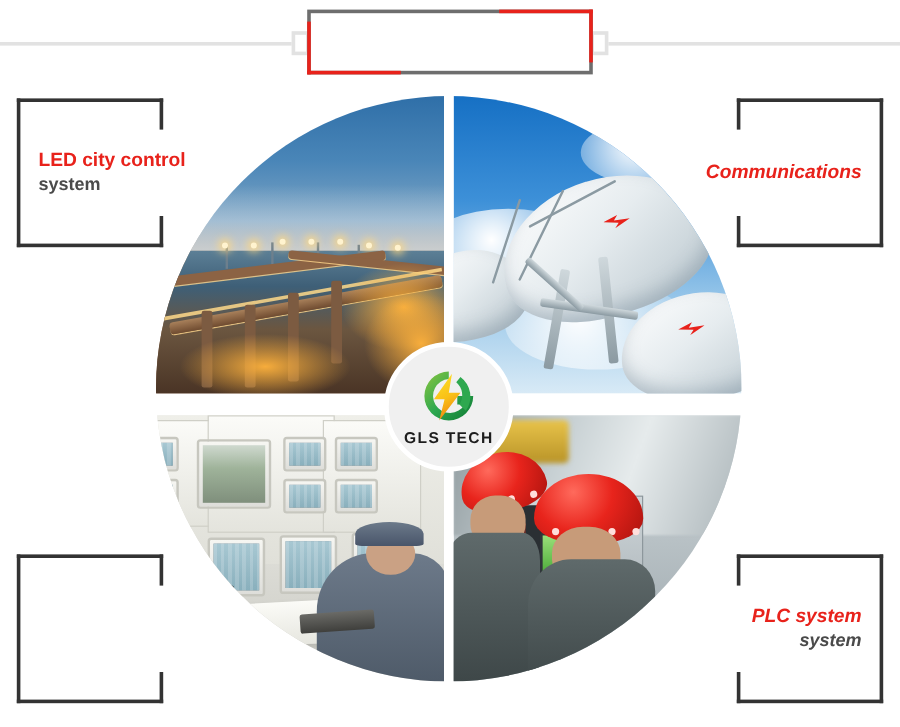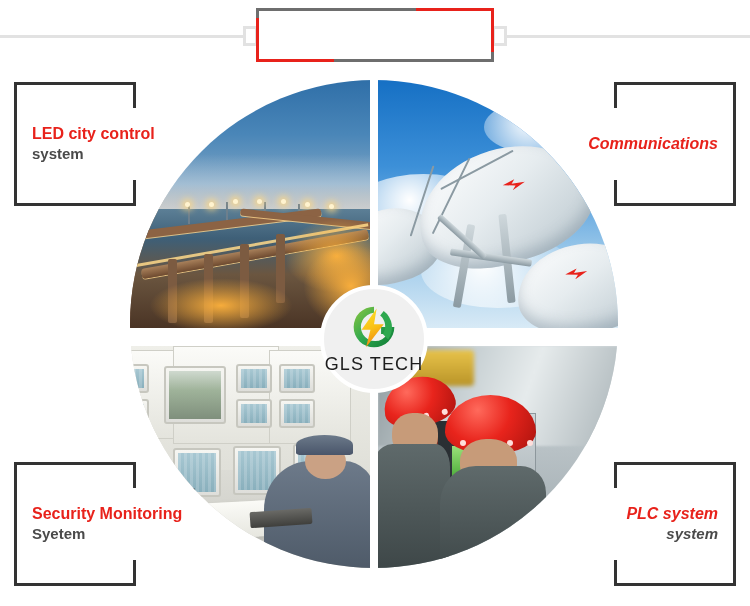--- a/index.html
+++ b/index.html
@@ -259,21 +259,21 @@
     position: absolute; left: 320px; top: 285px;
     width: 108px; height: 108px; border-radius: 50%;
     background: #f0f0f0;
     border: 4px solid #ffffff;
     display: flex; flex-direction: column;
     align-items: center; justify-content: center;
     z-index: 5;
   }
   #logo-mark { width: 54px; height: 46px; display: block; }
   #logo-text {
-    margin-top: 4px; font-size: 18px; font-weight: normal;
+    margin-top: 4px; font-size: 13px; font-weight: bold;
     letter-spacing: 1.1px; color: #1d1d1d;
   }
 
   
   .label-box {
     position: absolute; width: 122px; height: 124px;
     display: flex; flex-direction: column; justify-content: center;
     z-index: 4;
   }
   .label-box .edge {
@@ -518,24 +518,20 @@
     <div class="lb-line1">Communications</div>
   </div>
 </div>
 
 <div class="label-box" id="label-bl">
   <span class="edge edge-l"></span>
   <span class="edge edge-t"></span>
   <span class="edge edge-b"></span>
   <span class="edge edge-r-stub-t"></span>
   <span class="edge edge-r-stub-b"></span>
-  <div class="lb-text">
-    <div class="lb-line1">Security Monitoring</div>
-    <div class="lb-line2">Syetem</div>
-  </div>
 </div>
 
 <div class="label-box" id="label-br">
   <span class="edge edge-r"></span>
   <span class="edge edge-t"></span>
   <span class="edge edge-b"></span>
   <span class="edge edge-l-stub-t"></span>
   <span class="edge edge-l-stub-b"></span>
   <div class="lb-text">
     <div class="lb-line1">PLC system</div>

